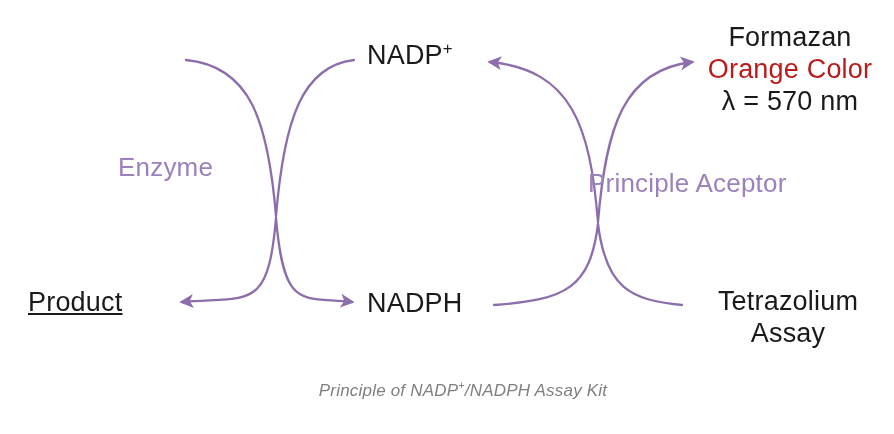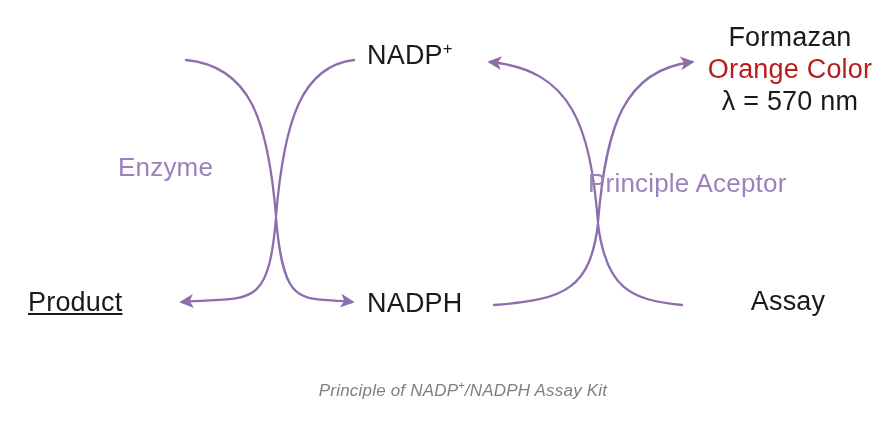--- a/index.html
+++ b/index.html
@@ -113,20 +113,21 @@
 
   <div class="node-label" id="label-nadp-plus"><span>NADP</span><span class="sup-plus">+</span></div>
 
   <div class="node-label wrap" id="label-formazan-block">
     <div>Formazan</div>
     <div class="orange-text">Orange Color</div>
     <div>λ = 570 nm</div>
   </div>
 
   <div class="node-label wrap" id="label-tetrazolium">
+    <div>Tetrazolium</div>
     <div>Assay</div>
   </div>
 
   <div class="mediator-label" id="label-enzyme">Enzyme</div>
 
   <div class="mediator-label" id="label-electron-acceptor">Principle Aceptor</div>
 
   <div class="caption"><span>Principle of NADP</span><span class="sup-plus">+</span><span>/NADPH Assay Kit</span></div>
 
 </div>

